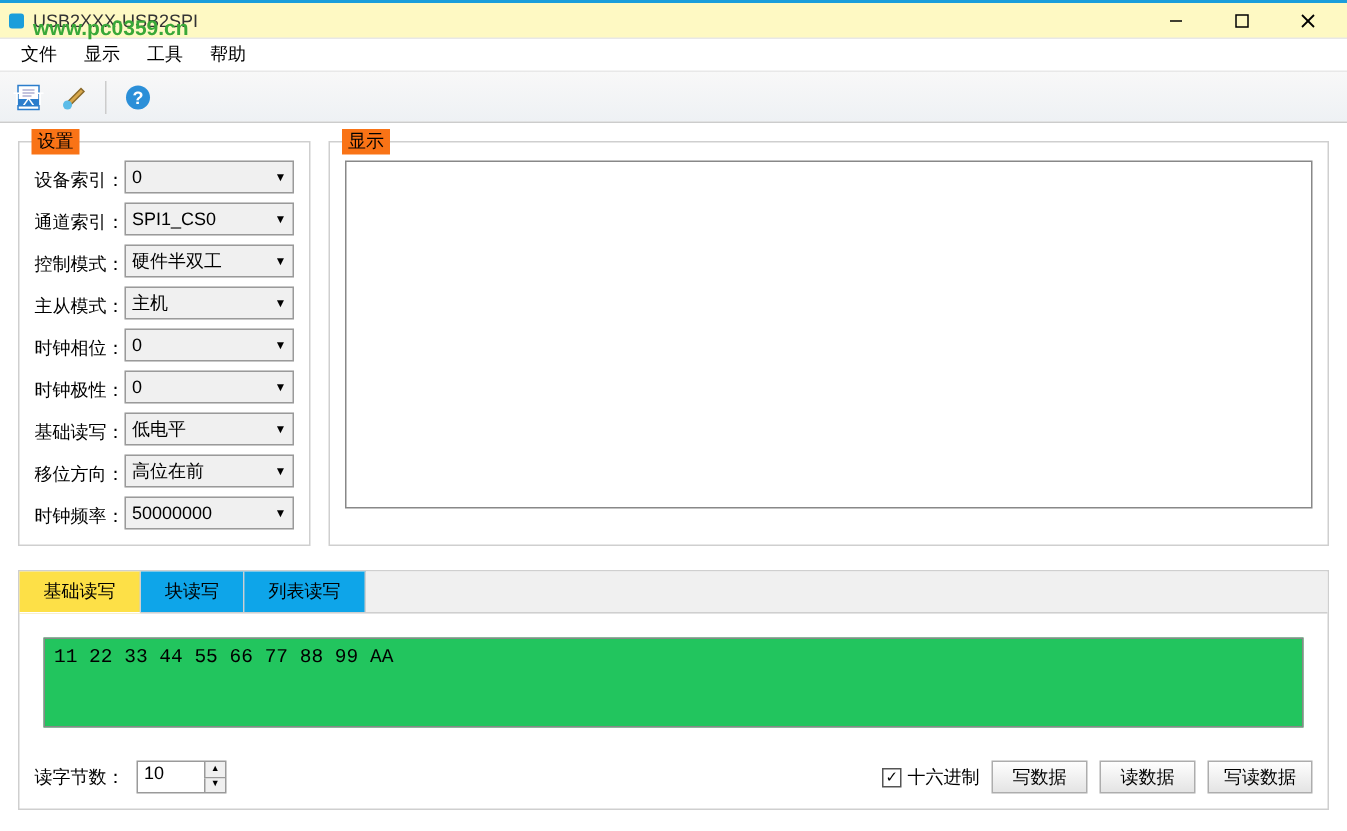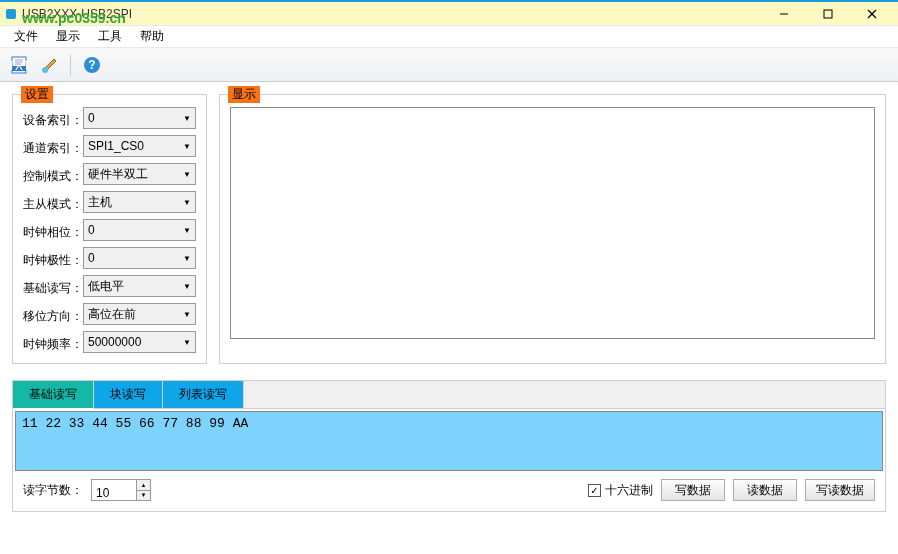--- a/index.html
+++ b/index.html
@@ -32,27 +32,27 @@
 .form-row { display: flex; align-items: flex-end; margin-bottom: 6px; }
 .form-row label { width: 60px; text-align: left; }
 .form-row .select-like { flex: 1; height: 22px; border: 1px solid #9a9a9a; background: #f0f0f0; display: flex; align-items: center; padding: 0 4px; position: relative; }
 .form-row .select-like .caret { position: absolute; right: 4px; top: 50%; transform: translateY(-50%); font-size: 8px; }
 
 .display-area { width: 100%; height: 232px; border: 1px solid #888; background: #fff; }
 
 .bottom-panel { margin: 4px 12px 12px; border: 1px solid #cfcfcf; }
 .tabs { display: flex; border-bottom: 1px solid #cfcfcf; background: #f0f0f0; }
 .tab { padding: 5px 16px; cursor: default; border-right: 1px solid #cfcfcf; background: #0ea5e9; }
-.tab.active { background: #14b8a6; border-bottom: 1px solid #fff; margin-bottom: -1px; }
-
-.hex-area { margin: 2px; height: 60px; border: 1px solid #888; padding: 4px 6px; background: #7dd3fc; font-family: "Courier New", monospace; font-size: 13px; }
+.tab.active { background: #fde047; border-bottom: 1px solid #fff; margin-bottom: -1px; }
+
+.hex-area { margin: 16px; height: 60px; border: 1px solid #888; padding: 4px 6px; background: #22c55e; font-family: "Courier New", monospace; font-size: 13px; }
 
 .action-row { display: flex; align-items: center; padding: 6px 10px 10px; gap: 8px; }
 .action-row .spacer { flex: 1; }
-.spin { width: 60px; height: 22px; border: 1px solid #9a9a9a; display: flex; align-items: flex-end; padding: 0 4px; position: relative; }
+.spin { width: 60px; height: 22px; border: 1px solid #9a9a9a; display: flex; align-items: flex-start; padding: 0 4px; position: relative; }
 .spin .spin-btns { position: absolute; right: 0; top: 0; bottom: 0; width: 14px; display: flex; flex-direction: column; }
 .spin .spin-btn { flex:1; border-left: 1px solid #9a9a9a; display: flex; align-items: center; justify-content: center; font-size: 6px; background: #f0f0f0; }
 .spin .spin-btn:first-child { border-bottom: 1px solid #9a9a9a; }
 
 .checkbox { display: flex; align-items: center; gap: 4px; }
 .checkbox .cb-box { width: 13px; height: 13px; border: 1px solid #555; display: flex; align-items: center; justify-content: center; font-size: 10px; }
 
 .btn { height: 22px; min-width: 64px; border: 1px solid #adadad; background: linear-gradient(#fefefe,#e4e4e4); display: flex; align-items: center; justify-content: center; padding: 0 10px; cursor: default; }
 </style>
 </head>

